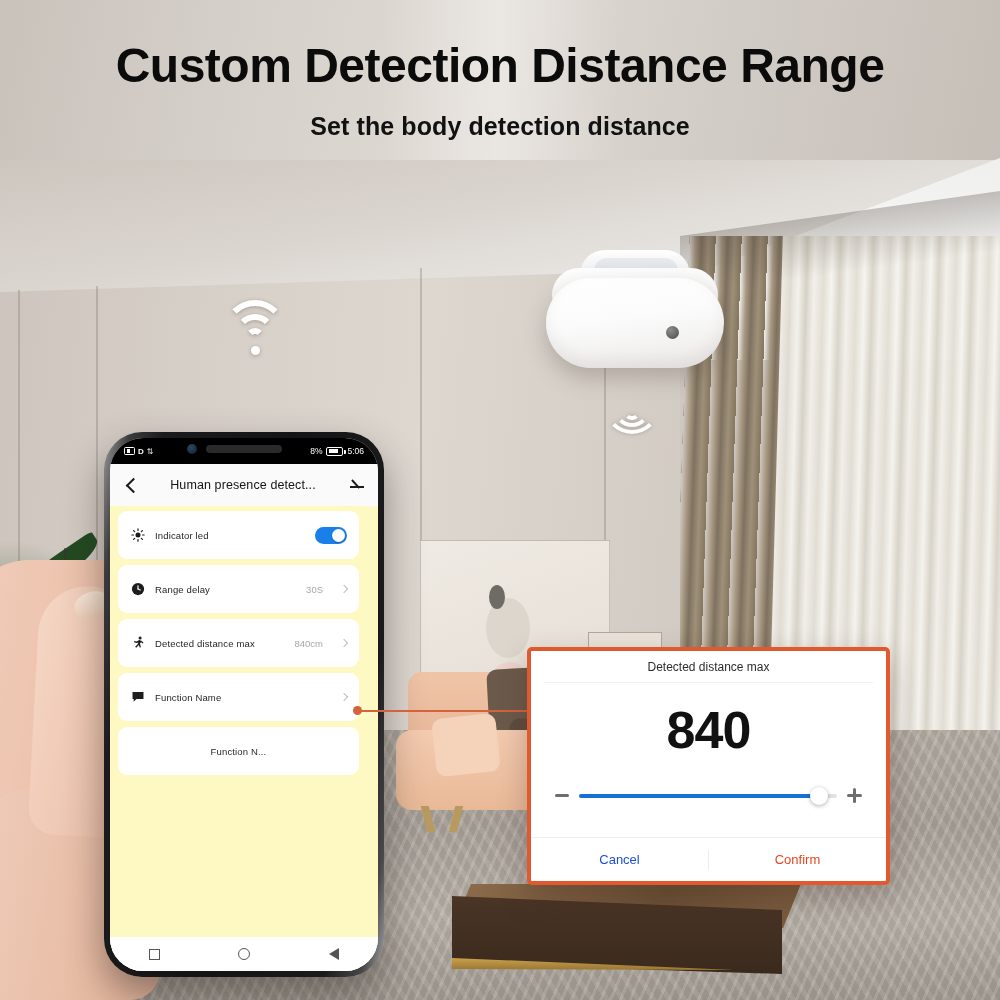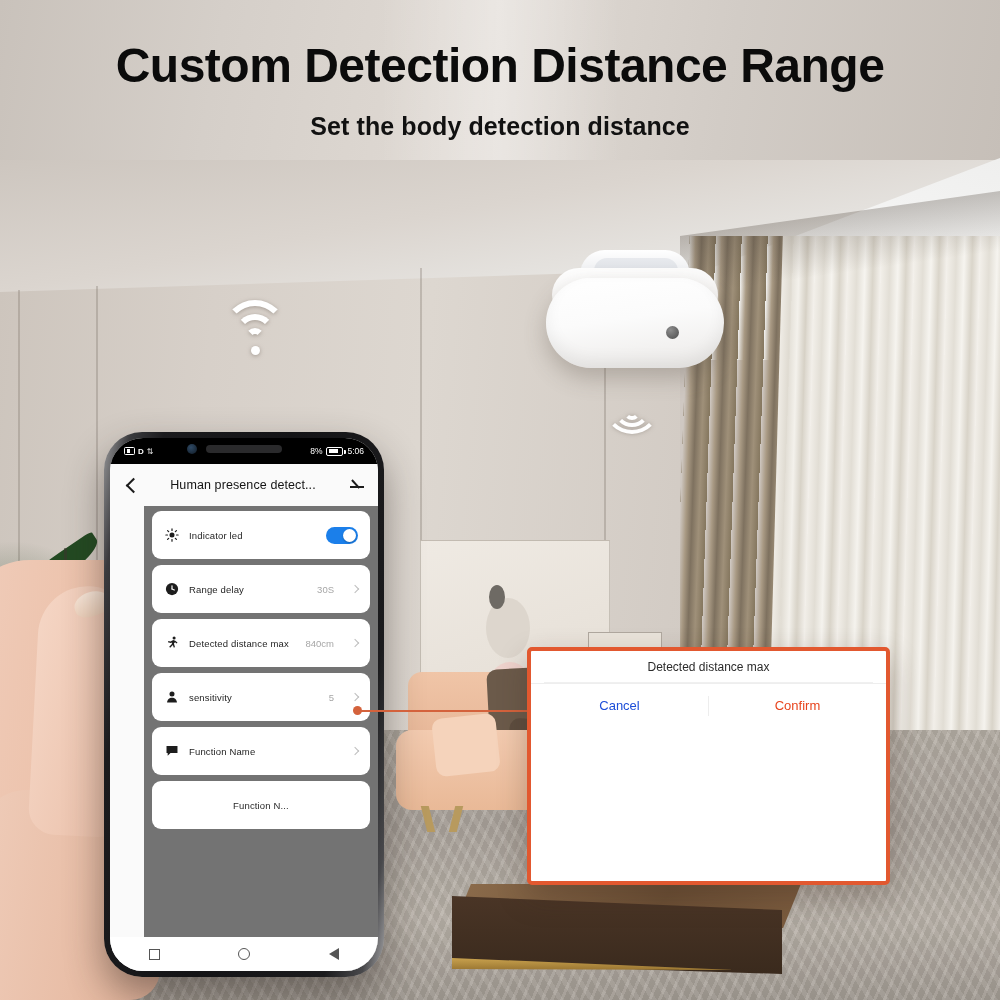--- a/index.html
+++ b/index.html
@@ -300,21 +300,21 @@
   .hdr-edit{ width:18px; height:18px; position:relative; }
   .hdr-edit::before{
     content:""; position:absolute; left:2px; top:10px; width:14px; height:1.8px; background:#1c1c1c;
   }
   .hdr-edit::after{
     content:""; position:absolute; left:4px; top:2.5px; width:11px; height:1.8px; background:#1c1c1c;
     transform:rotate(48deg); transform-origin:left center;
   }
 
   
-  .applist{ background:#737373; padding:5px 0 0 0; height:calc(100% - 68px); position:relative;margin-left:34px; }
+  .applist{ background:#fef9c3; padding:5px 11px 0 0; height:calc(100% - 68px); position:relative; }
   .card{
     background:#fff; margin:0 8px 6px 8px; border-radius:9px;
     height:48px; display:flex; align-items:center; padding:0 12px;
   }
   .row-icon{
     width:16px; height:16px; margin-right:9px; flex:0 0 16px;
     display:flex; align-items:center; justify-content:center; color:#1d1d1d;
   }
   .row-icon svg{ display:block; }
   .row-label{ font-size:9.5px; color:#1e1e1e; letter-spacing:.15px; }
@@ -564,33 +564,20 @@
             <path d="M14.2 7 L9.4 9.6 L5.8 8.4 L5.1 10.6 L9.9 12.2 L12.3 11 L11.4 14.2 L7.2 18.6 L8.8 20.3 L13.6 15.4 L14.9 19.8 L17.1 19.1 L15.3 12.9 L17.2 10.8 L20.2 12.9 L21.4 11 L17.6 8.2 Z"></path>
           </svg>
         </span>
         <span class="row-label">Detected distance max</span>
         <span class="row-right">
           <span class="row-val">840cm</span>
           <span class="chev"></span>
         </span>
       </div>
 
-      <div class="card">
-        <span class="row-icon">
-          <svg width="14" height="14" viewBox="0 0 24 24" fill="#1d1d1d">
-            <circle cx="12" cy="7" r="4.3"></circle>
-            <path d="M3.6 21.5 C3.6 16.6 7.4 13.2 12 13.2 C16.6 13.2 20.4 16.6 20.4 21.5 Z"></path>
-          </svg>
-        </span>
-        <span class="row-label">sensitivity</span>
-        <span class="row-right">
-          <span class="row-val">5</span>
-          <span class="chev"></span>
-        </span>
-      </div>
 
       <div class="card">
         <span class="row-icon">
           <svg width="14" height="14" viewBox="0 0 24 24" fill="#1d1d1d">
             <path d="M2.6 3.6 H21.4 V15.6 H9.4 L4.6 20 V15.6 H2.6 Z"></path>
           </svg>
         </span>
         <span class="row-label">Function Name</span>
         <span class="row-right">
           <span class="chev"></span>
@@ -610,20 +597,31 @@
     </div>
 
   </div>
 </div>
 
 <div class="connector"></div>
 <div class="connector-dot"></div>
 
 <div class="dialog">
   <div class="dlg-title">Detected distance max</div>
+  <div class="dlg-body">
+    <div class="dlg-value">840</div>
+    <div class="dlg-slider">
+      <span class="sl-minus"></span>
+      <span class="sl-track">
+        <span class="sl-fill" style="width: 93%;"></span>
+        <span class="sl-thumb" style="left: 93%;"></span>
+      </span>
+      <span class="sl-plus"></span>
+    </div>
+  </div>
   <div class="dlg-actions">
     <div class="dlg-btn">Cancel</div>
     <div class="dlg-sep"></div>
     <div class="dlg-btn confirm">Confirm</div>
   </div>
 </div>
 
 <div class="h-title">Custom Detection Distance Range</div>
 <div class="h-sub">Set the body detection distance</div>
 

